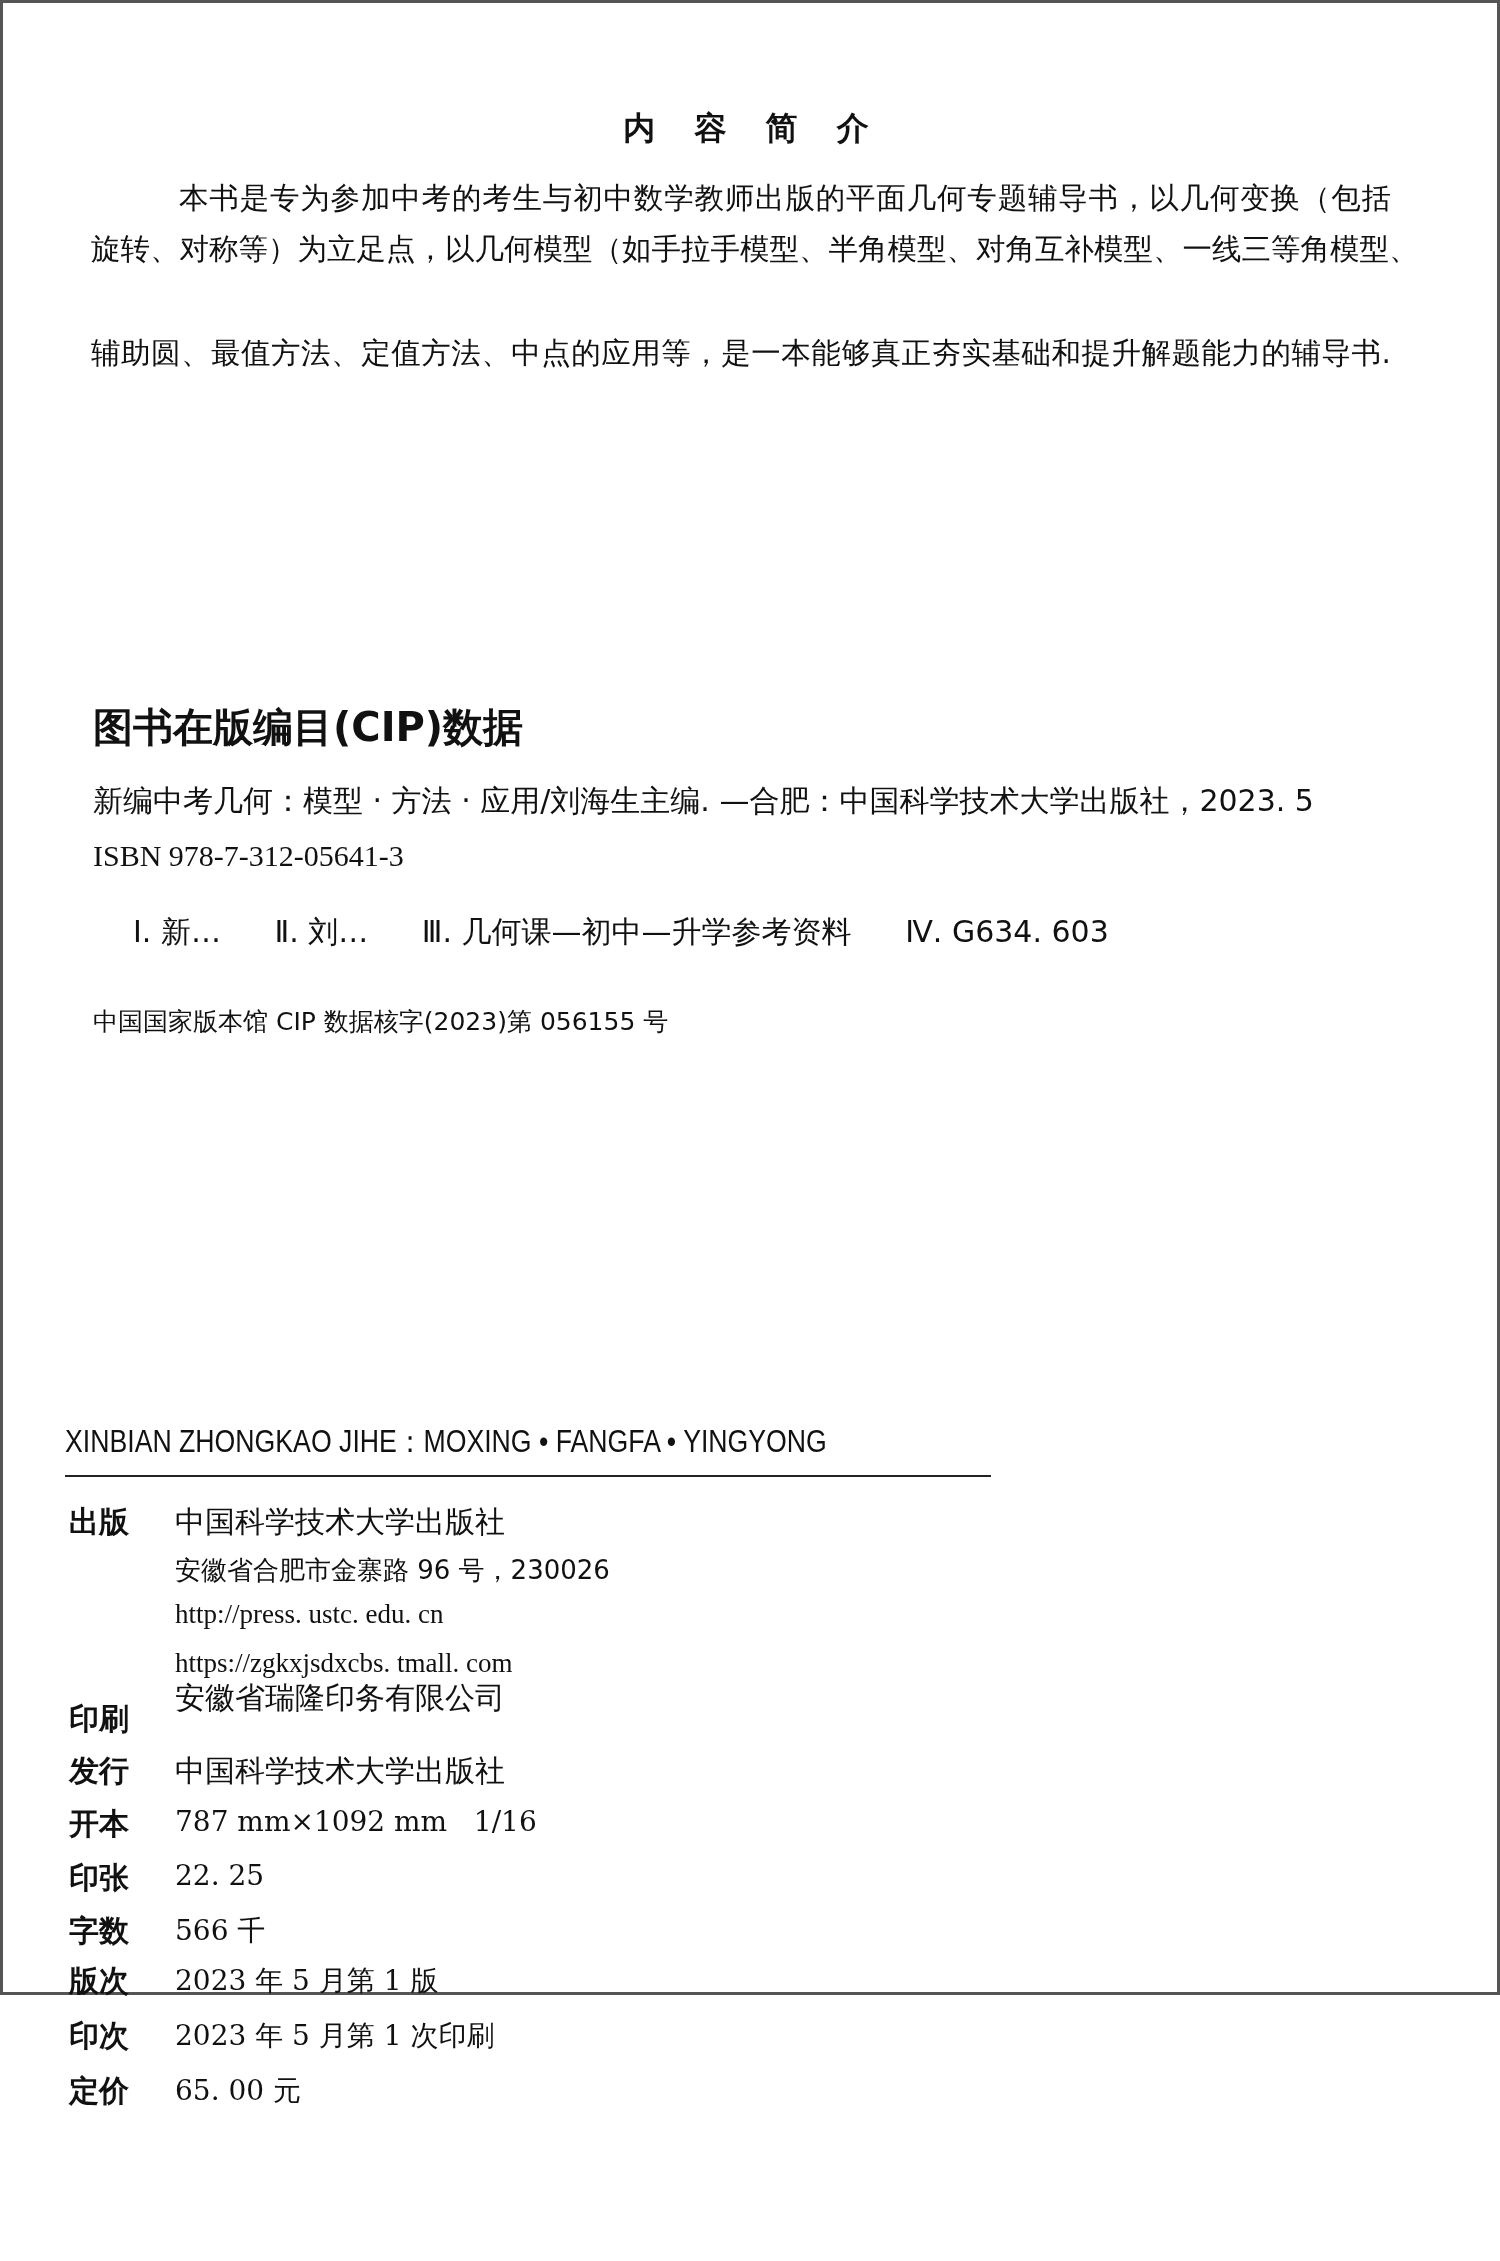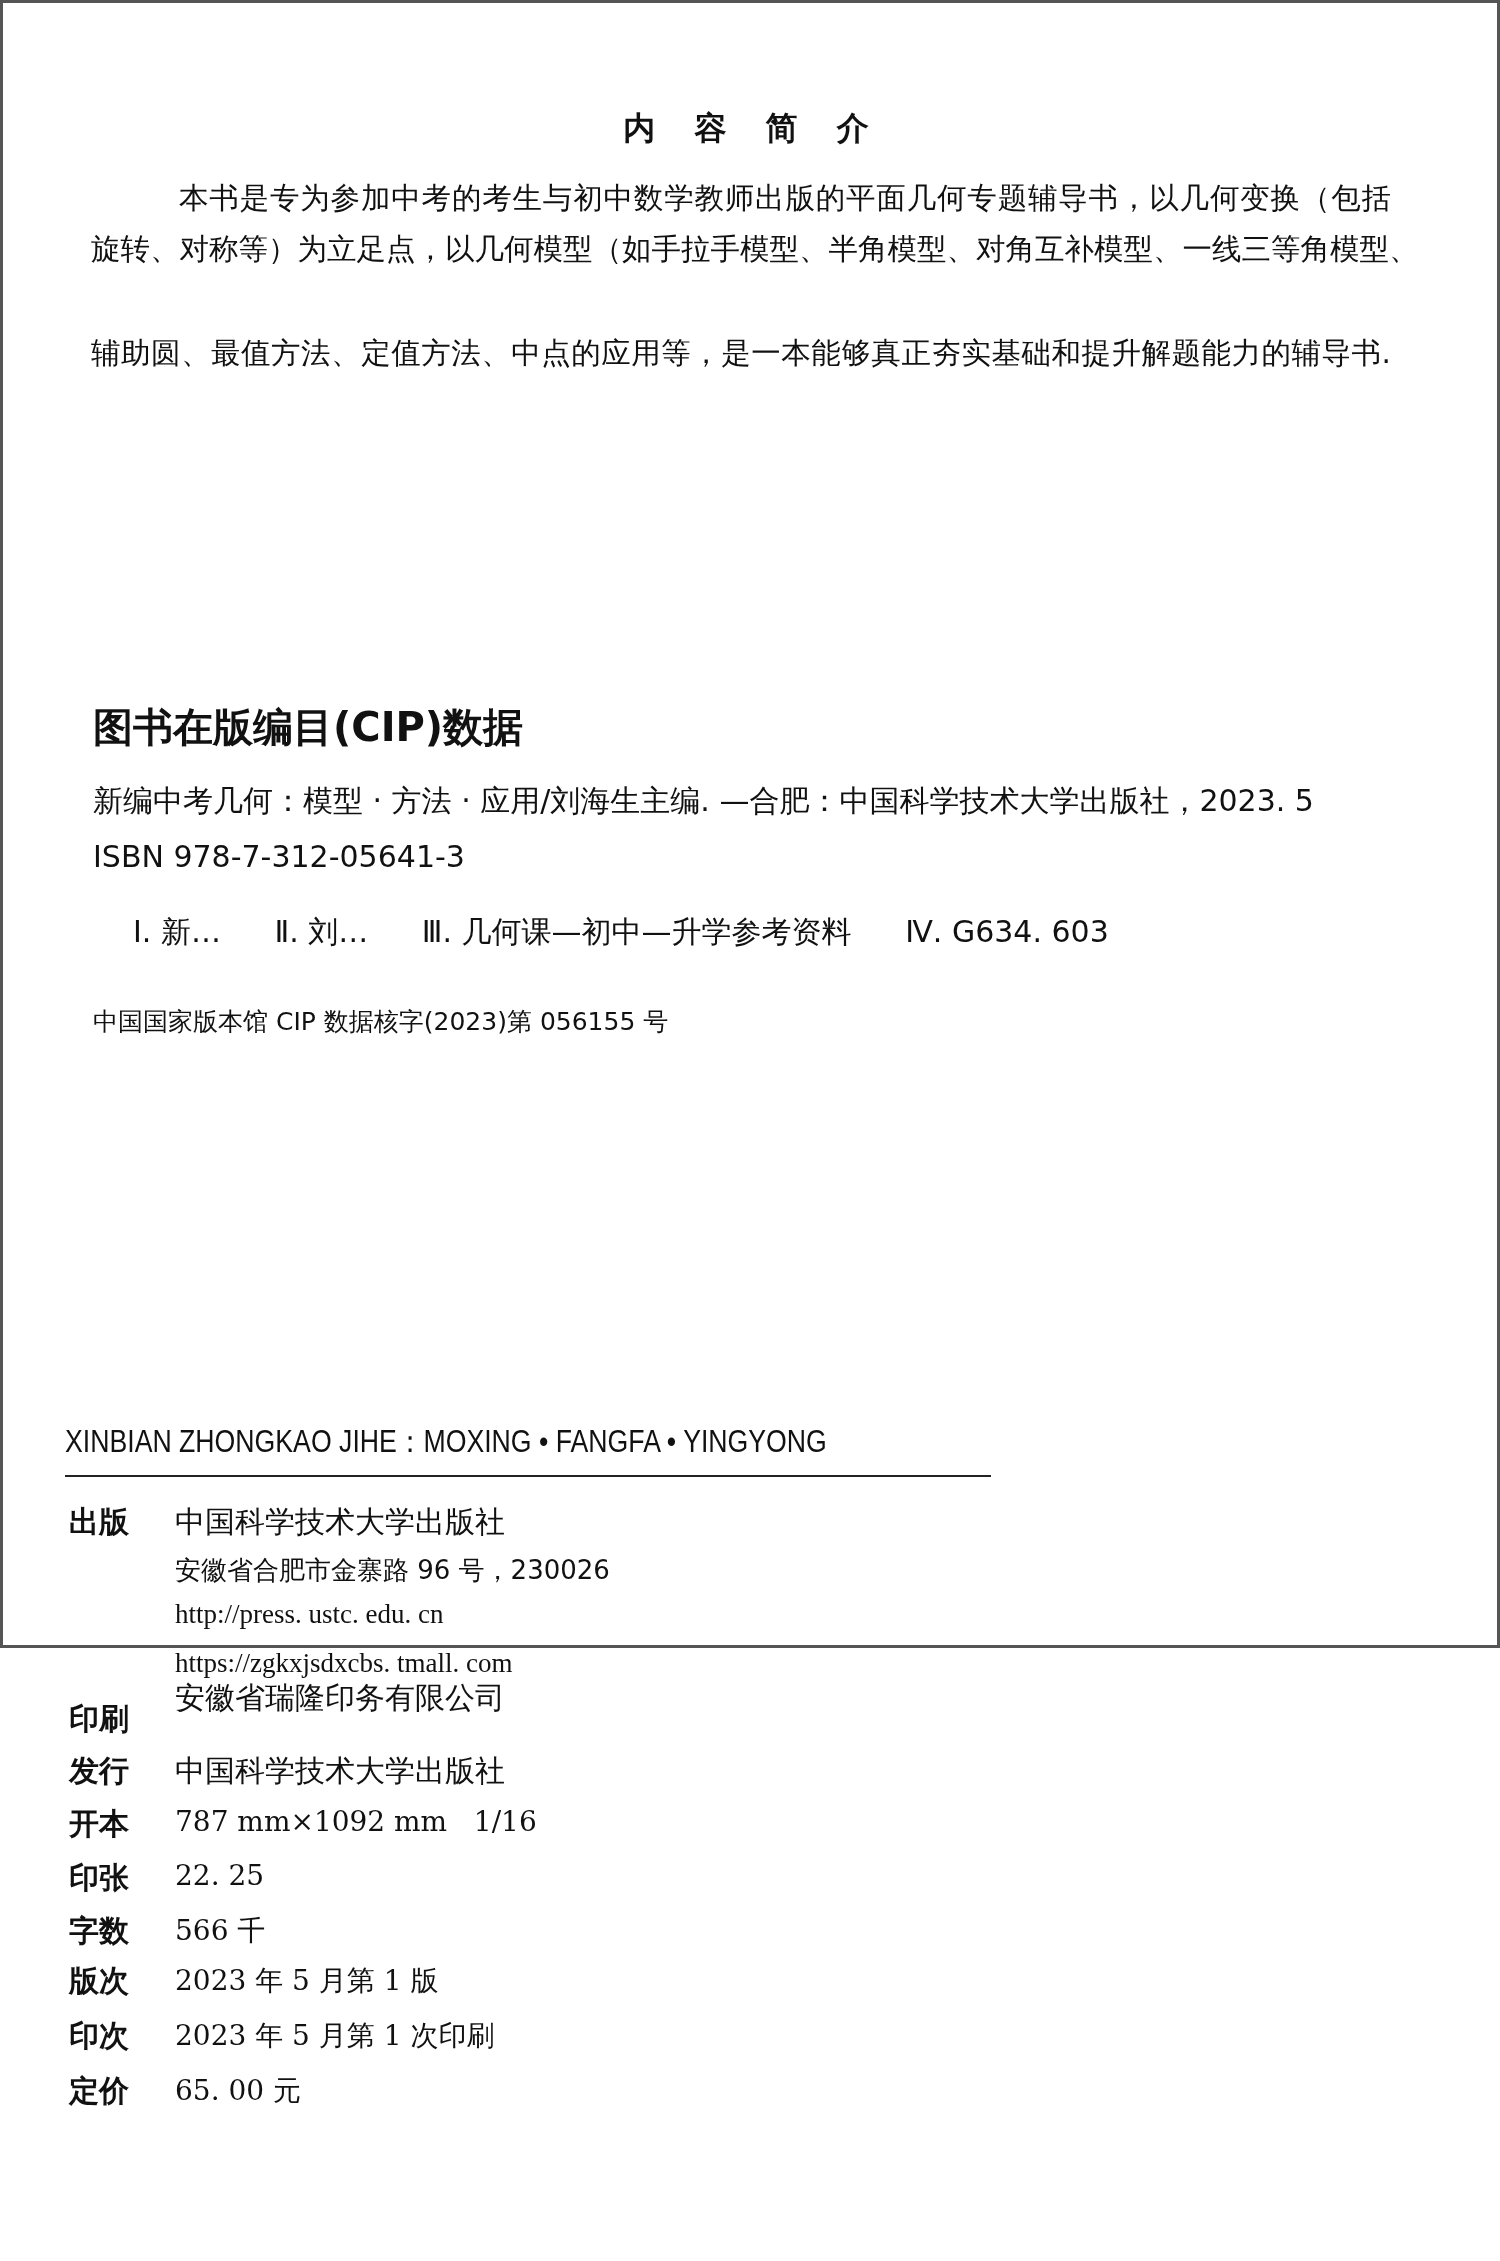--- a/index.html
+++ b/index.html
@@ -1,18 +1,18 @@
 <!DOCTYPE html>
 <html><head>
 <meta charset="utf-8">
 <style>
   html, body { margin: 0; padding: 0; background: #ffffff; }
   body { width: 1500px; height: 2261px; position: relative; overflow: hidden; }
   .page {
-    position: absolute; left: 0; top: 0; width: 1500px; height: 1648px;
+    position: absolute; left: 0; top: 0; width: 1500px; height: 1995px;
     box-sizing: border-box; border: 3px solid #555555; background: #ffffff;
     color: #111111;
     font-family: "DejaVu Serif", "Liberation Serif", serif;
   }
   .abs { position: absolute; white-space: nowrap; }
   .title {
     left: 0; width: 1500px; text-align: center; top: 104px;
     font-family: "DejaVu Sans", "Liberation Sans", sans-serif;
     font-weight: bold; font-size: 32px; letter-spacing: 14px;
   }
@@ -63,21 +63,21 @@
 
 <div class="page">
 
   <div class="abs title">内 容 简 介</div>
   <div class="abs para-line first" style="top:176px;">本书是专为参加中考的考生与初中数学教师出版的平面几何专题辅导书，以几何变换（包括</div>
   <div class="abs para-line" style="top:227px;">旋转、对称等）为立足点，以几何模型（如手拉手模型、半角模型、对角互补模型、一线三等角模型、</div>
   <div class="abs para-line" style="top:331px;">辅助圆、最值方法、定值方法、中点的应用等，是一本能够真正夯实基础和提升解题能力的辅导书.</div>
 
   <div class="abs cip-heading">图书在版编目(CIP)数据</div>
   <div class="abs cip-text" style="top:778px;">新编中考几何：模型 · 方法 · 应用/刘海生主编. —合肥：中国科学技术大学出版社，2023. 5</div>
-  <div class="abs cip-text" style="top:836px;">ISBN 978-7-312-05641-3</div>
+  <div class="abs cip-text" style="top:836px;font-family:Liberation Serif, serif;">ISBN 978-7-312-05641-3</div>
   <div class="abs cip-text cip-class" style="top:909px;margin-left:40px;">
     <span>Ⅰ. 新…</span>
     <span>Ⅱ. 刘…</span>
     <span>Ⅲ. 几何课—初中—升学参考资料</span>
     <span>Ⅳ. G634. 603</span>
   </div>
   <div class="abs cip-text cip-small" style="top:1002px;">中国国家版本馆 CIP 数据核字(2023)第 056155 号</div>
 
   <div class="abs col-pinyin">XINBIAN ZHONGKAO JIHE：MOXING • FANGFA • YINGYONG</div>
   <div class="col-rule"></div>

